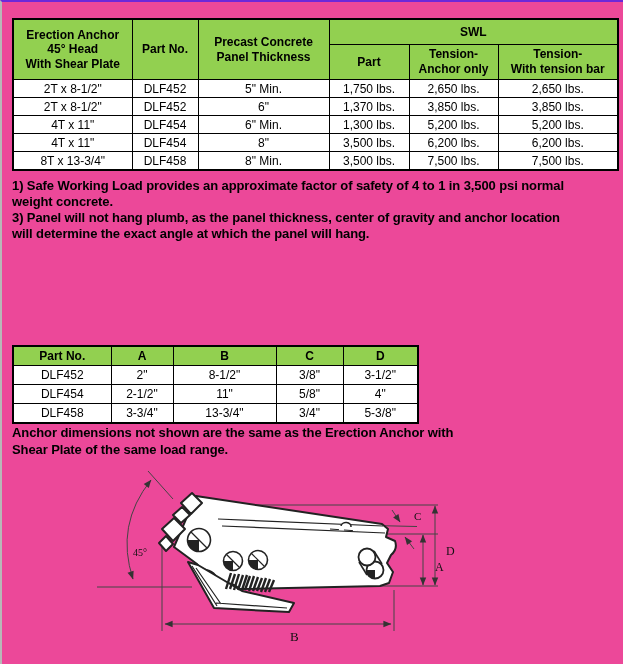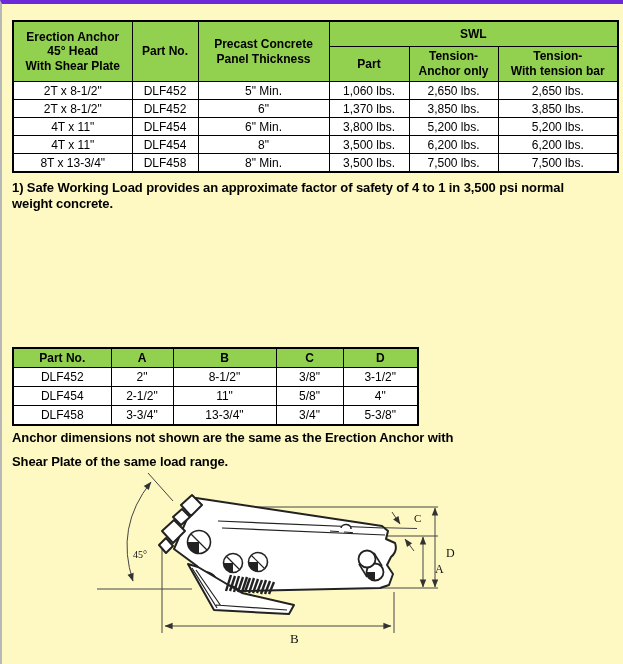--- a/index.html
+++ b/index.html
@@ -1,19 +1,19 @@
 <!DOCTYPE html>
 <html><head>
 <meta charset="utf-8">
 <style>
   html,body { margin:0; padding:0; background:#fff; }
   .page {
     position:relative; width:623px; height:664px; box-sizing:border-box;
-    background:#fef9c3; overflow:hidden;
-    border-top:4px solid #6d28d9; border-left:2px solid #b8b8b8;
+    background:#ec4899; overflow:hidden;
+    border-top:2px solid #6d28d9; border-left:2px solid #b8b8b8;
     font-family:"Liberation Sans", sans-serif; color:#000;
   }
   table { border-collapse:collapse; table-layout:fixed; background:#fff; }
   th, td { border:1px solid #000; text-align:center; vertical-align:middle; padding:0 1px; overflow:hidden; }
   .green { background:#92D050; }
   .pre { white-space:pre-line; }
 
   .swl-table { position:absolute; left:10px; top:16px; width:605px; border:2px solid #000; }
   .swl-table th { font-size:12px; font-weight:bold; line-height:1.22; }
   .swl-table td { font-size:12px; font-weight:normal; height:17px; }
@@ -21,21 +21,21 @@
   .swl-table tr.hdr-sub th { height:34px; }
 
   .notes { position:absolute; left:10px; top:176px; width:611px; }
   .note { margin:0; font-size:13px; font-weight:bold; line-height:16px; white-space:pre-line; letter-spacing:-0.1px; }
 
   .dim-table { position:absolute; left:10px; top:343px; width:405px; border:2px solid #000; }
   .dim-table th { font-size:12px; font-weight:bold; height:18px; }
   .dim-table td { font-size:12px; height:18px; }
 
   .footnote { position:absolute; left:10px; top:422px; width:560px;
-    font-size:13px; font-weight:bold; line-height:24px; white-space:pre-line; letter-spacing:-0.1px; }
+    font-size:13px; font-weight:bold; line-height:17px; white-space:pre-line; letter-spacing:-0.1px; }
 
   .diagram { position:absolute; left:0; top:448px; }
   .diagram text { font-family:"Liberation Serif", serif; fill:#111; }
 </style>
 </head>
 <body>
 
 <div class="page">
 
   <table class="swl-table">
@@ -61,37 +61,37 @@
       <th class="green">Part</th>
       <th class="green pre">Tension-
 Anchor only</th>
       <th class="green pre">Tension-
 With tension bar</th>
     </tr>
     <tr>
       <td>2T x 8-1/2"</td>
       <td>DLF452</td>
       <td>5" Min.</td>
-      <td>1,060 lbs.</td>
+      <td>1,750 lbs.</td>
       <td>2,650 lbs.</td>
       <td>2,650 lbs.</td>
     </tr>
     <tr>
       <td>2T x 8-1/2"</td>
       <td>DLF452</td>
       <td>6"</td>
       <td>1,370 lbs.</td>
       <td>3,850 lbs.</td>
       <td>3,850 lbs.</td>
     </tr>
     <tr>
       <td>4T x 11"</td>
       <td>DLF454</td>
       <td>6" Min.</td>
-      <td>3,800 lbs.</td>
+      <td>1,300 lbs.</td>
       <td>5,200 lbs.</td>
       <td>5,200 lbs.</td>
     </tr>
     <tr>
       <td>4T x 11"</td>
       <td>DLF454</td>
       <td>8"</td>
       <td>3,500 lbs.</td>
       <td>6,200 lbs.</td>
       <td>6,200 lbs.</td>
@@ -103,20 +103,22 @@
       <td>3,500 lbs.</td>
       <td>7,500 lbs.</td>
       <td>7,500 lbs.</td>
     </tr>
   </tbody>
     </table>
 
   <div class="notes">
     <p class="note">1) Safe Working Load provides an approximate factor of safety of 4 to 1 in 3,500 psi normal
 weight concrete.</p>
+    <p class="note">3) Panel will not hang plumb, as the panel thickness, center of gravity and anchor location
+will determine the exact angle at which the panel will hang.</p>
   </div>
 
   <table class="dim-table">
     <colgroup>
       <col style="width:98px">
         <col style="width:62px">
         <col style="width:103px">
       <col style="width:67px">
         <col style="width:75px">
     </colgroup>

